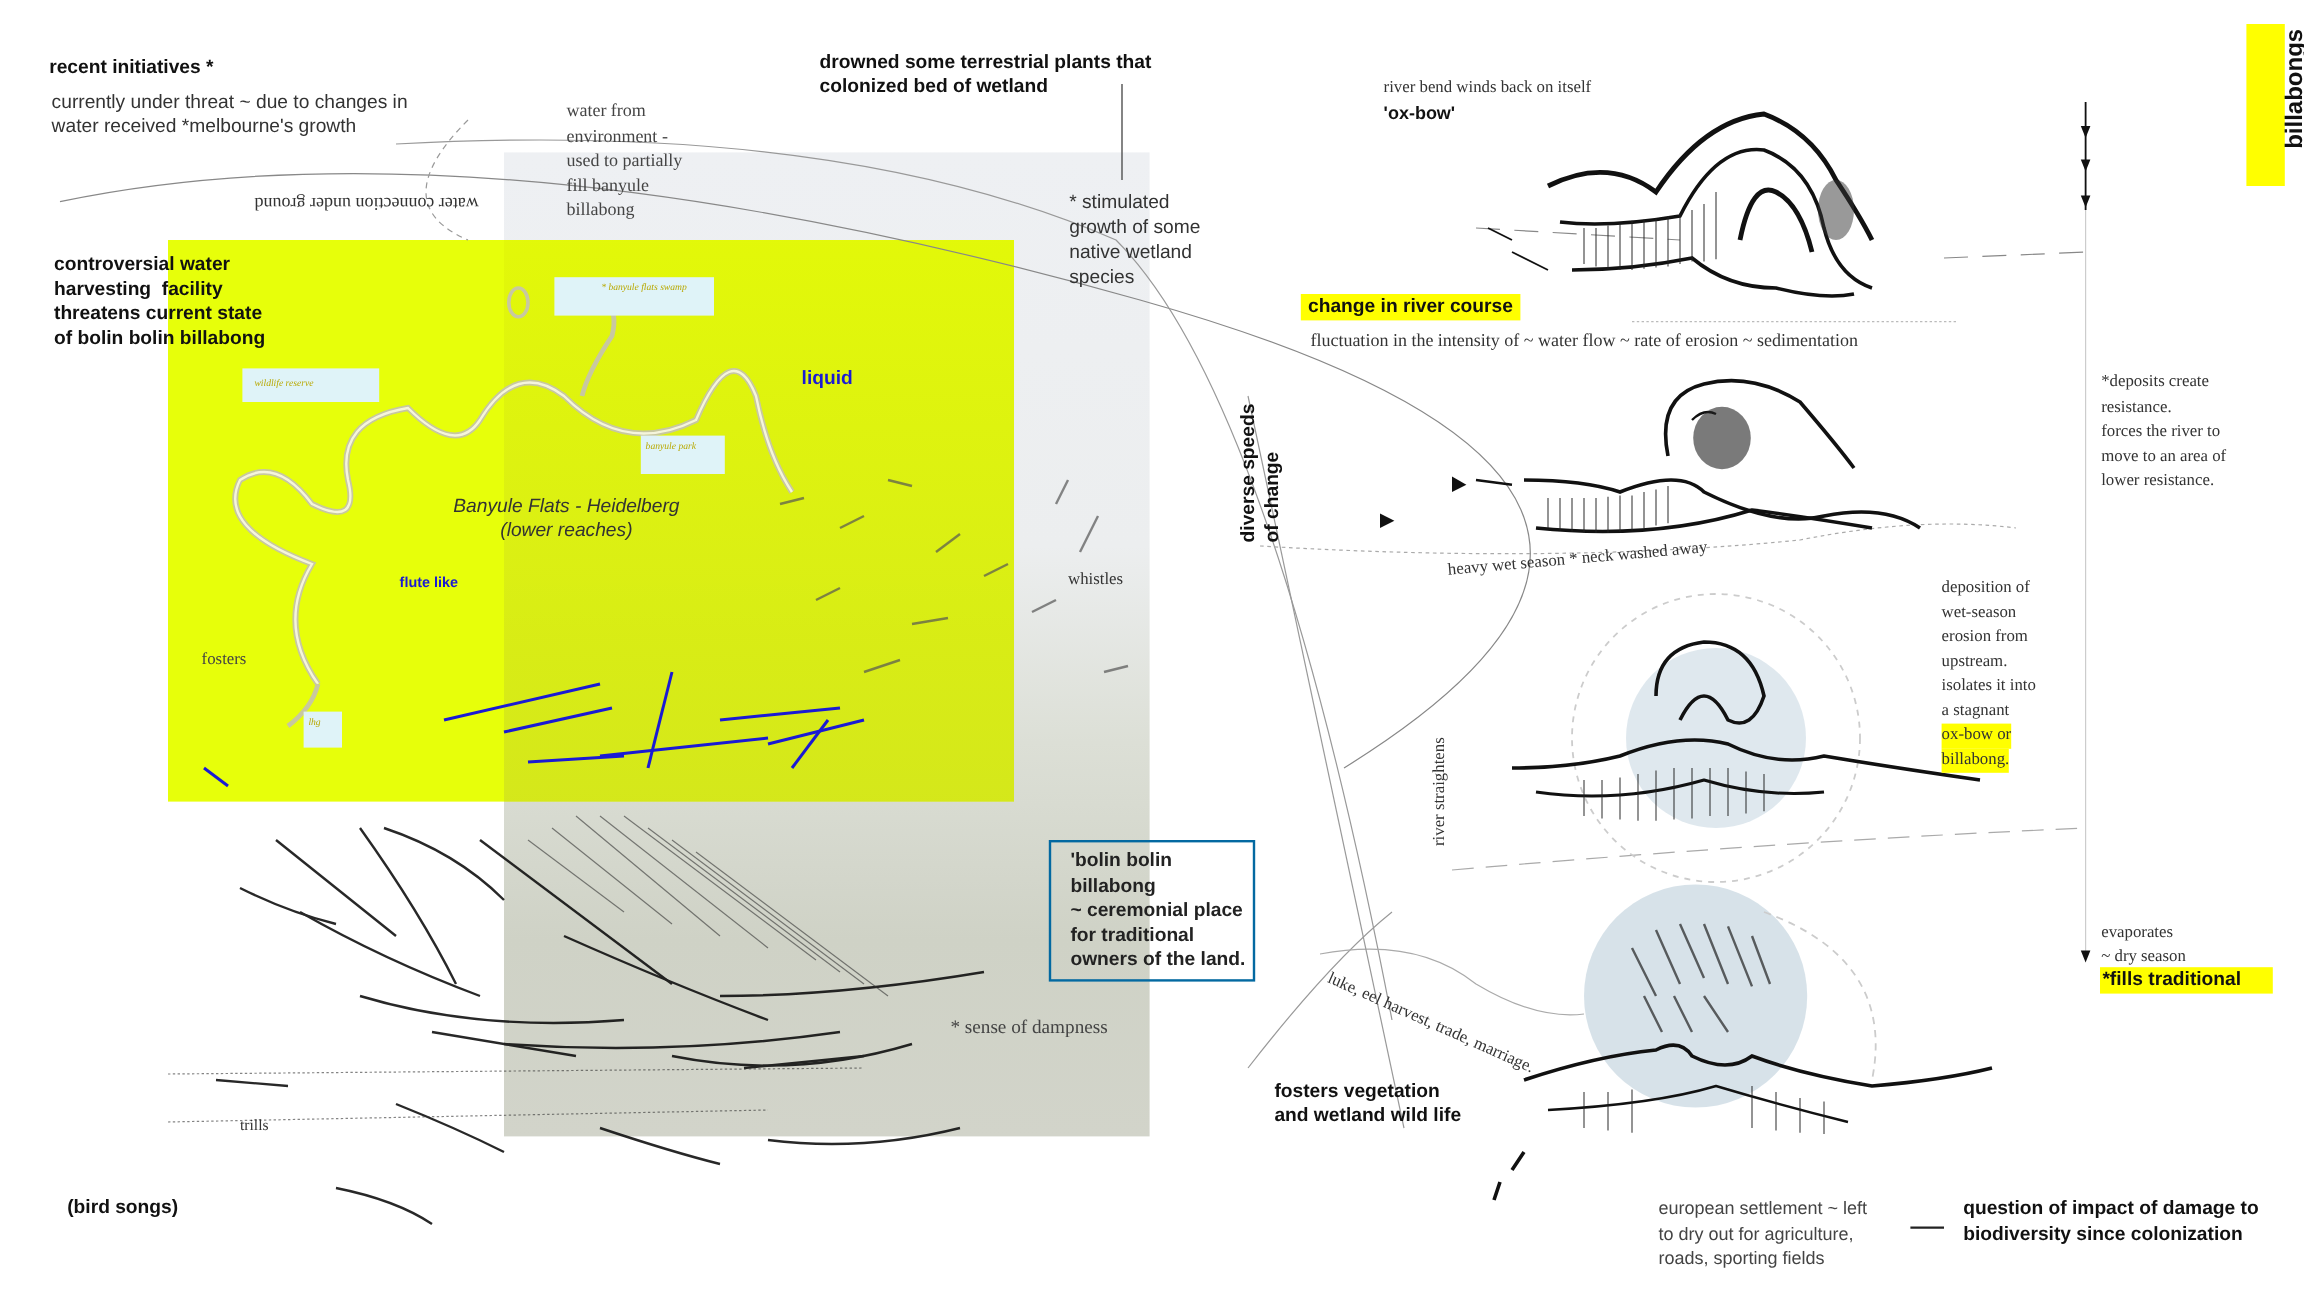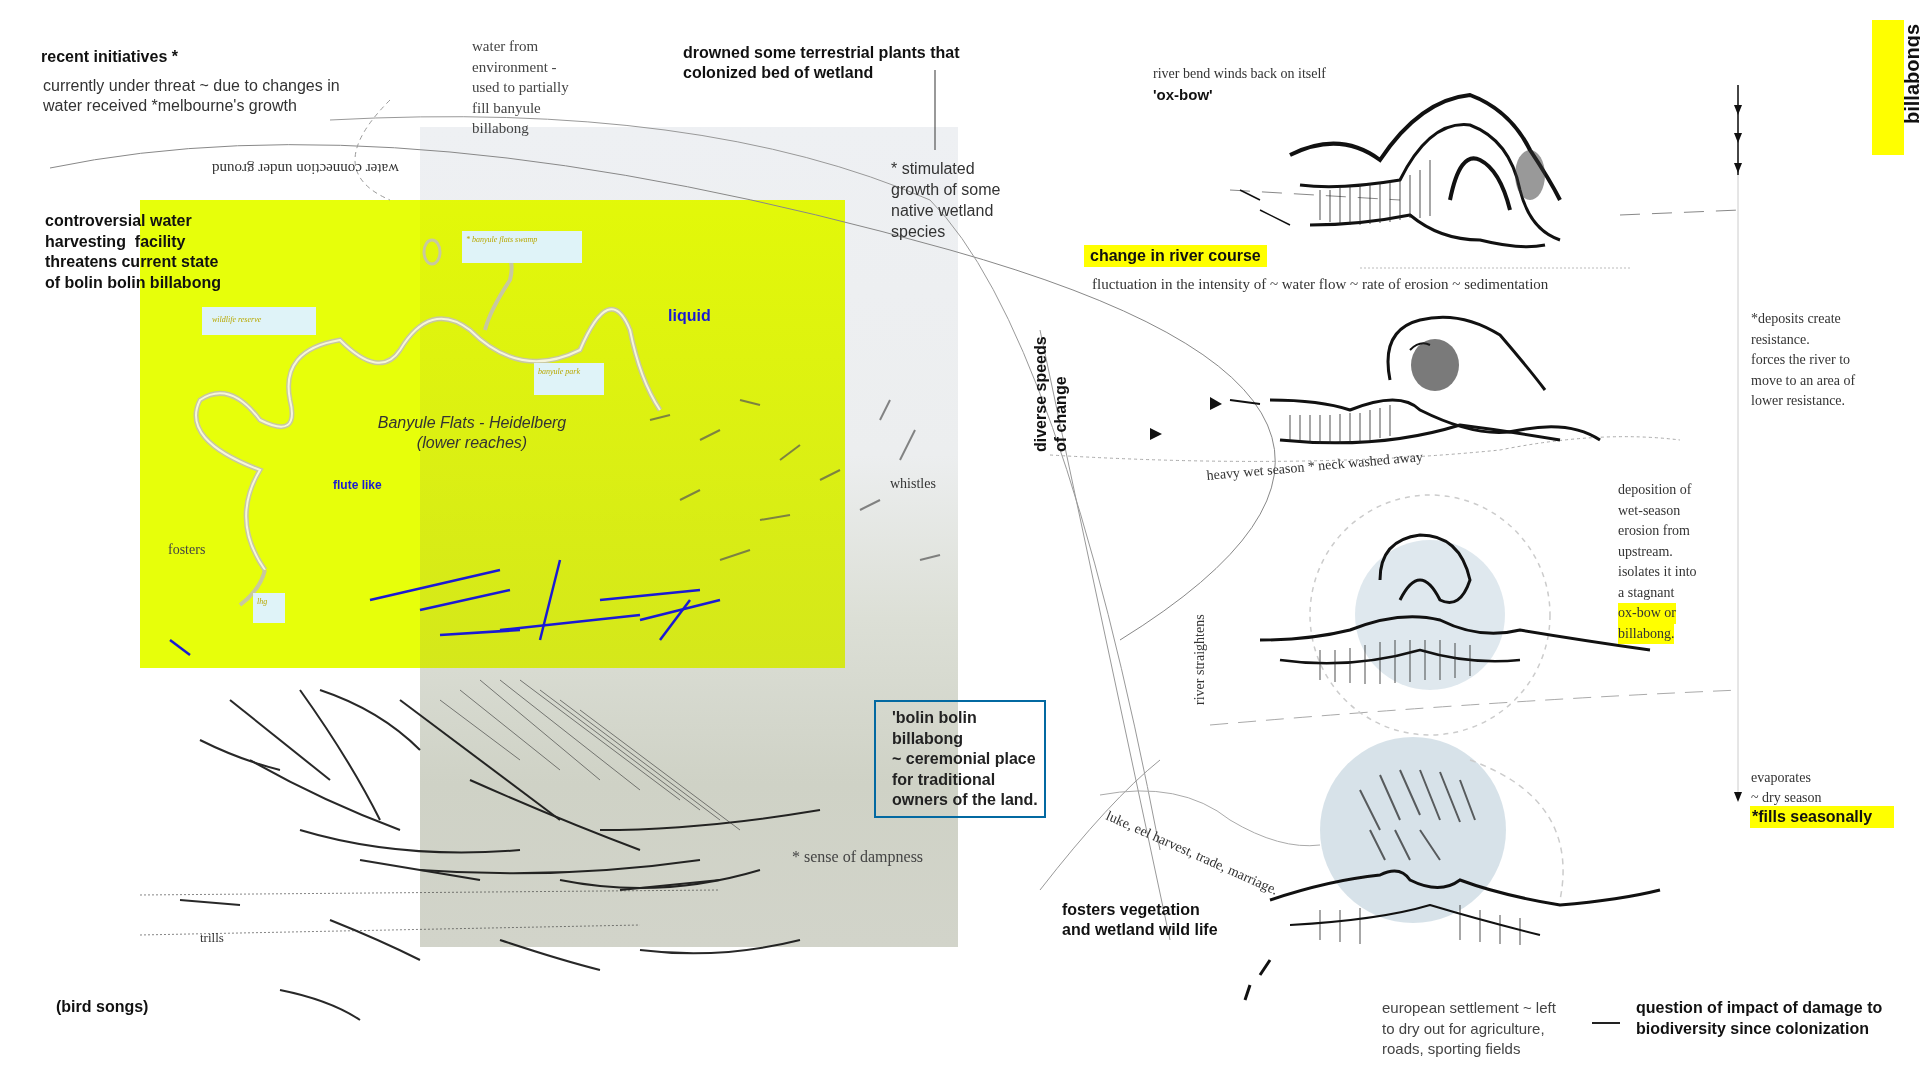--- a/index.html
+++ b/index.html
@@ -3,21 +3,21 @@
 <meta charset="utf-8">
 <style>
   html, body { margin:0; padding:0; }
   body { width:1920px; height:1079px; position:relative; overflow:hidden; background:#ffffff;
          font-family:"Liberation Sans", sans-serif; color:#111; }
   .abs { position:absolute; }
   .sans { font-family:"Liberation Sans", sans-serif; }
   .serif { font-family:"Liberation Serif", serif; }
   .bold { font-weight:bold; }
   .hl { background:#ffff00; }
-  .grey-txt { color:#444; }
+  .grey-txt { color:#444;margin-top:47px; }
   .blue { color:#1a1ad4; font-weight:bold; }
   svg { position:absolute; left:0; top:0; }
   .label-box { position:absolute; background:#dff3f8; }
 </style>
 </head>
 <body>
 
 <div class="abs" style="left:420px; top:127px; width:538px; height:820px; background:linear-gradient(180deg,#eef0f3 0%,#eceeef 40%,#dcdfd6 60%,#cfd2c6 80%,#d2d4ca 100%);"></div>
 <div class="abs" style="left:140px; top:200px; width:705px; height:468px; background:#e6ff00; opacity:0.96;"></div>
 <div class="abs" style="left:420px; top:200px; width:425px; height:468px; background:linear-gradient(180deg,rgba(200,210,0,0.15),rgba(180,190,60,0.35));"></div>
@@ -191,21 +191,21 @@
   <div>species</div>
 </div>
 
 <div class="abs sans bold" style="left:45px; top:211px; font-size:16px; line-height:20.5px;">
   <div>controversial water</div>
   <div style="white-space:pre;">harvesting  facility</div>
   <div>threatens current state</div>
   <div>of bolin bolin billabong</div>
 </div>
 
-<div class="label-box" style="left:462px; top:231px; width:120px; height:32px;">
+<div class="label-box" style="left:462px; top:231px; width:98px; height:32px;padding-left:35px;">
   <span class="serif" style="font-size:8px; color:#b8a800; font-style:italic; padding:4px; display:block;">* banyule flats swamp</span>
 </div>
 <div class="label-box" style="left:202px; top:307px; width:114px; height:28px;">
   <span class="serif" style="font-size:8px; color:#b8a800; font-style:italic; padding:8px 10px; display:block;">wildlife reserve</span>
 </div>
 <div class="label-box" style="left:534px; top:363px; width:70px; height:32px;">
   <span class="serif" style="font-size:8px; color:#b8a800; font-style:italic; padding:4px; display:block;">banyule park</span>
 </div>
 <div class="label-box" style="left:253px; top:593px; width:32px; height:30px;">
   <span class="serif" style="font-size:8px; color:#b8a800; font-style:italic; padding:4px; display:block;">lhg</span>
@@ -274,21 +274,21 @@
   <div class="hl" style="display:inline-block;">ox-bow or</div><br>
   <div class="hl" style="display:inline-block;">billabong.</div>
 </div>
 
 <div class="abs serif" style="left:1192px; top:705px; font-size:14px; color:#333; transform:rotate(-90deg); transform-origin:0 0; white-space:nowrap;">river straightens</div>
 
 <div class="abs serif" style="left:1751px; top:768px; font-size:14px; line-height:20px; color:#333;">
   <div>evaporates</div>
   <div>~ dry season</div>
 </div>
-<div class="abs sans bold hl" style="left:1750px; top:806px; width:140px; padding:2px 2px; font-size:16px;">*fills seasonally</div>
+<div class="abs sans bold hl" style="left:1750px; top:806px; width:140px; padding:2px 2px; font-size:16px;">*fills traditional</div>
 
 <div class="abs sans" style="left:1382px; top:998px; font-size:15px; line-height:20.5px; color:#444;">
   <div>european settlement ~ left</div>
   <div>to dry out for agriculture,</div>
   <div>roads, sporting fields</div>
 </div>
 <div class="abs sans bold" style="left:1636px; top:998px; font-size:16px; line-height:20.5px;">
   <div>question of impact of damage to</div>
   <div>biodiversity since colonization</div>
 </div>

